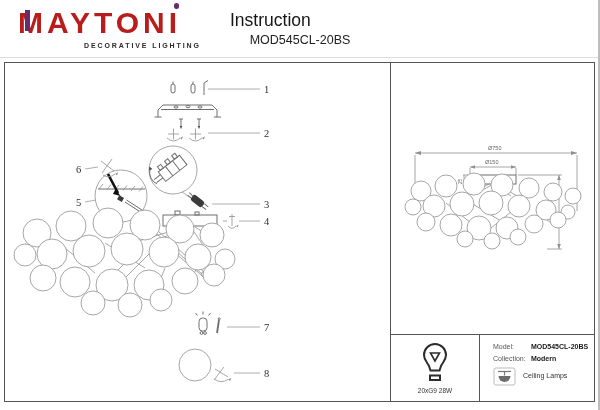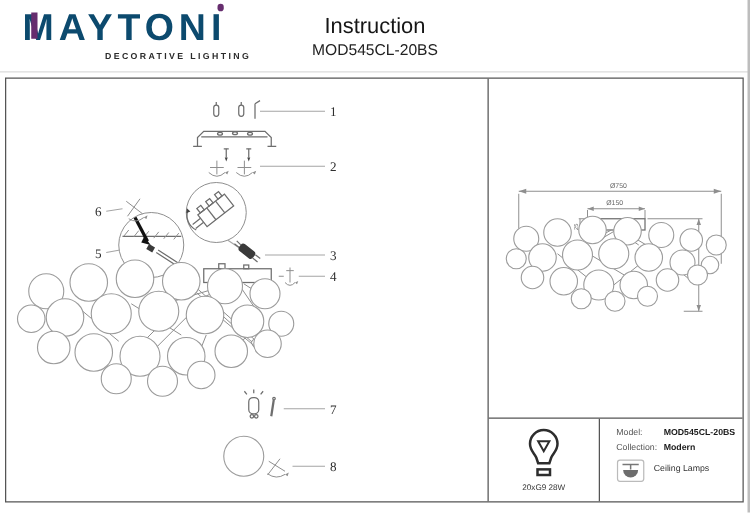--- a/index.html
+++ b/index.html
@@ -8,27 +8,27 @@
     --line-light:#9a9a9a;
     --text:#1c1c1c;
   }
   html,body{margin:0;padding:0;}
   body{
     width:600px;height:410px;position:relative;background:#fff;
     font-family:"Liberation Sans",sans-serif;color:var(--text);overflow:hidden;
   }
   
   .logo{position:absolute;left:18px;top:8px;width:200px;height:44px;}
-  .logo-word{font-weight:bold;font-size:30px;letter-spacing:4px;color:#0c4a6e;line-height:30px;white-space:nowrap;}
+  .logo-word{font-weight:bold;font-size:30px;letter-spacing:4px;color:#b91c1c;line-height:30px;white-space:nowrap;}
   .logo-m{position:relative;display:inline-block;}
   .logo-m::after{content:"";position:absolute;left:7px;top:2px;width:4.5px;height:21px;background:var(--accent-purple);}
   .logo-i{position:relative;display:inline-block;}
   .logo-i::after{content:"";position:absolute;left:40%;top:-5px;width:5.5px;height:5.5px;border-radius:50%;background:var(--accent-purple);}
   .logo-tagline{position:absolute;left:66px;top:34px;font-size:7px;font-weight:bold;letter-spacing:1.9px;color:#2b2b2b;white-space:nowrap;}
-  .doc-title{position:absolute;left:230px;top:10px;width:140px;text-align:center;font-size:17.5px;color:#161616;}
+  .doc-title{position:absolute;left:230px;top:10px;width:140px;font-size:17.5px;color:#161616;}
   .doc-model{position:absolute;left:230px;top:33px;width:140px;text-align:center;font-size:12.5px;color:#222;}
   .header-rule{position:absolute;left:0;top:57px;width:600px;height:1px;background:#dcdcdc;}
   .page-edge{position:absolute;right:0;top:0;width:2px;height:410px;background:#bdbdbd;}
   
   .main-box{position:absolute;left:4px;top:62px;width:591px;height:340px;border:1px solid #555;box-sizing:border-box;background:#fff;}
   .v-div{position:absolute;left:385px;top:0;width:1px;height:338px;background:#555;}
   .right-pane{position:absolute;left:386px;top:0;width:203px;height:338px;}
   .h-div{position:absolute;left:0;top:271px;width:203px;height:1px;background:#555;}
   .info-area{position:absolute;left:0;top:272px;width:203px;height:66px;}
   .bulb-cell{position:absolute;left:0;top:0;width:89px;height:66px;border-right:1px solid #555;box-sizing:border-box;text-align:center;}

